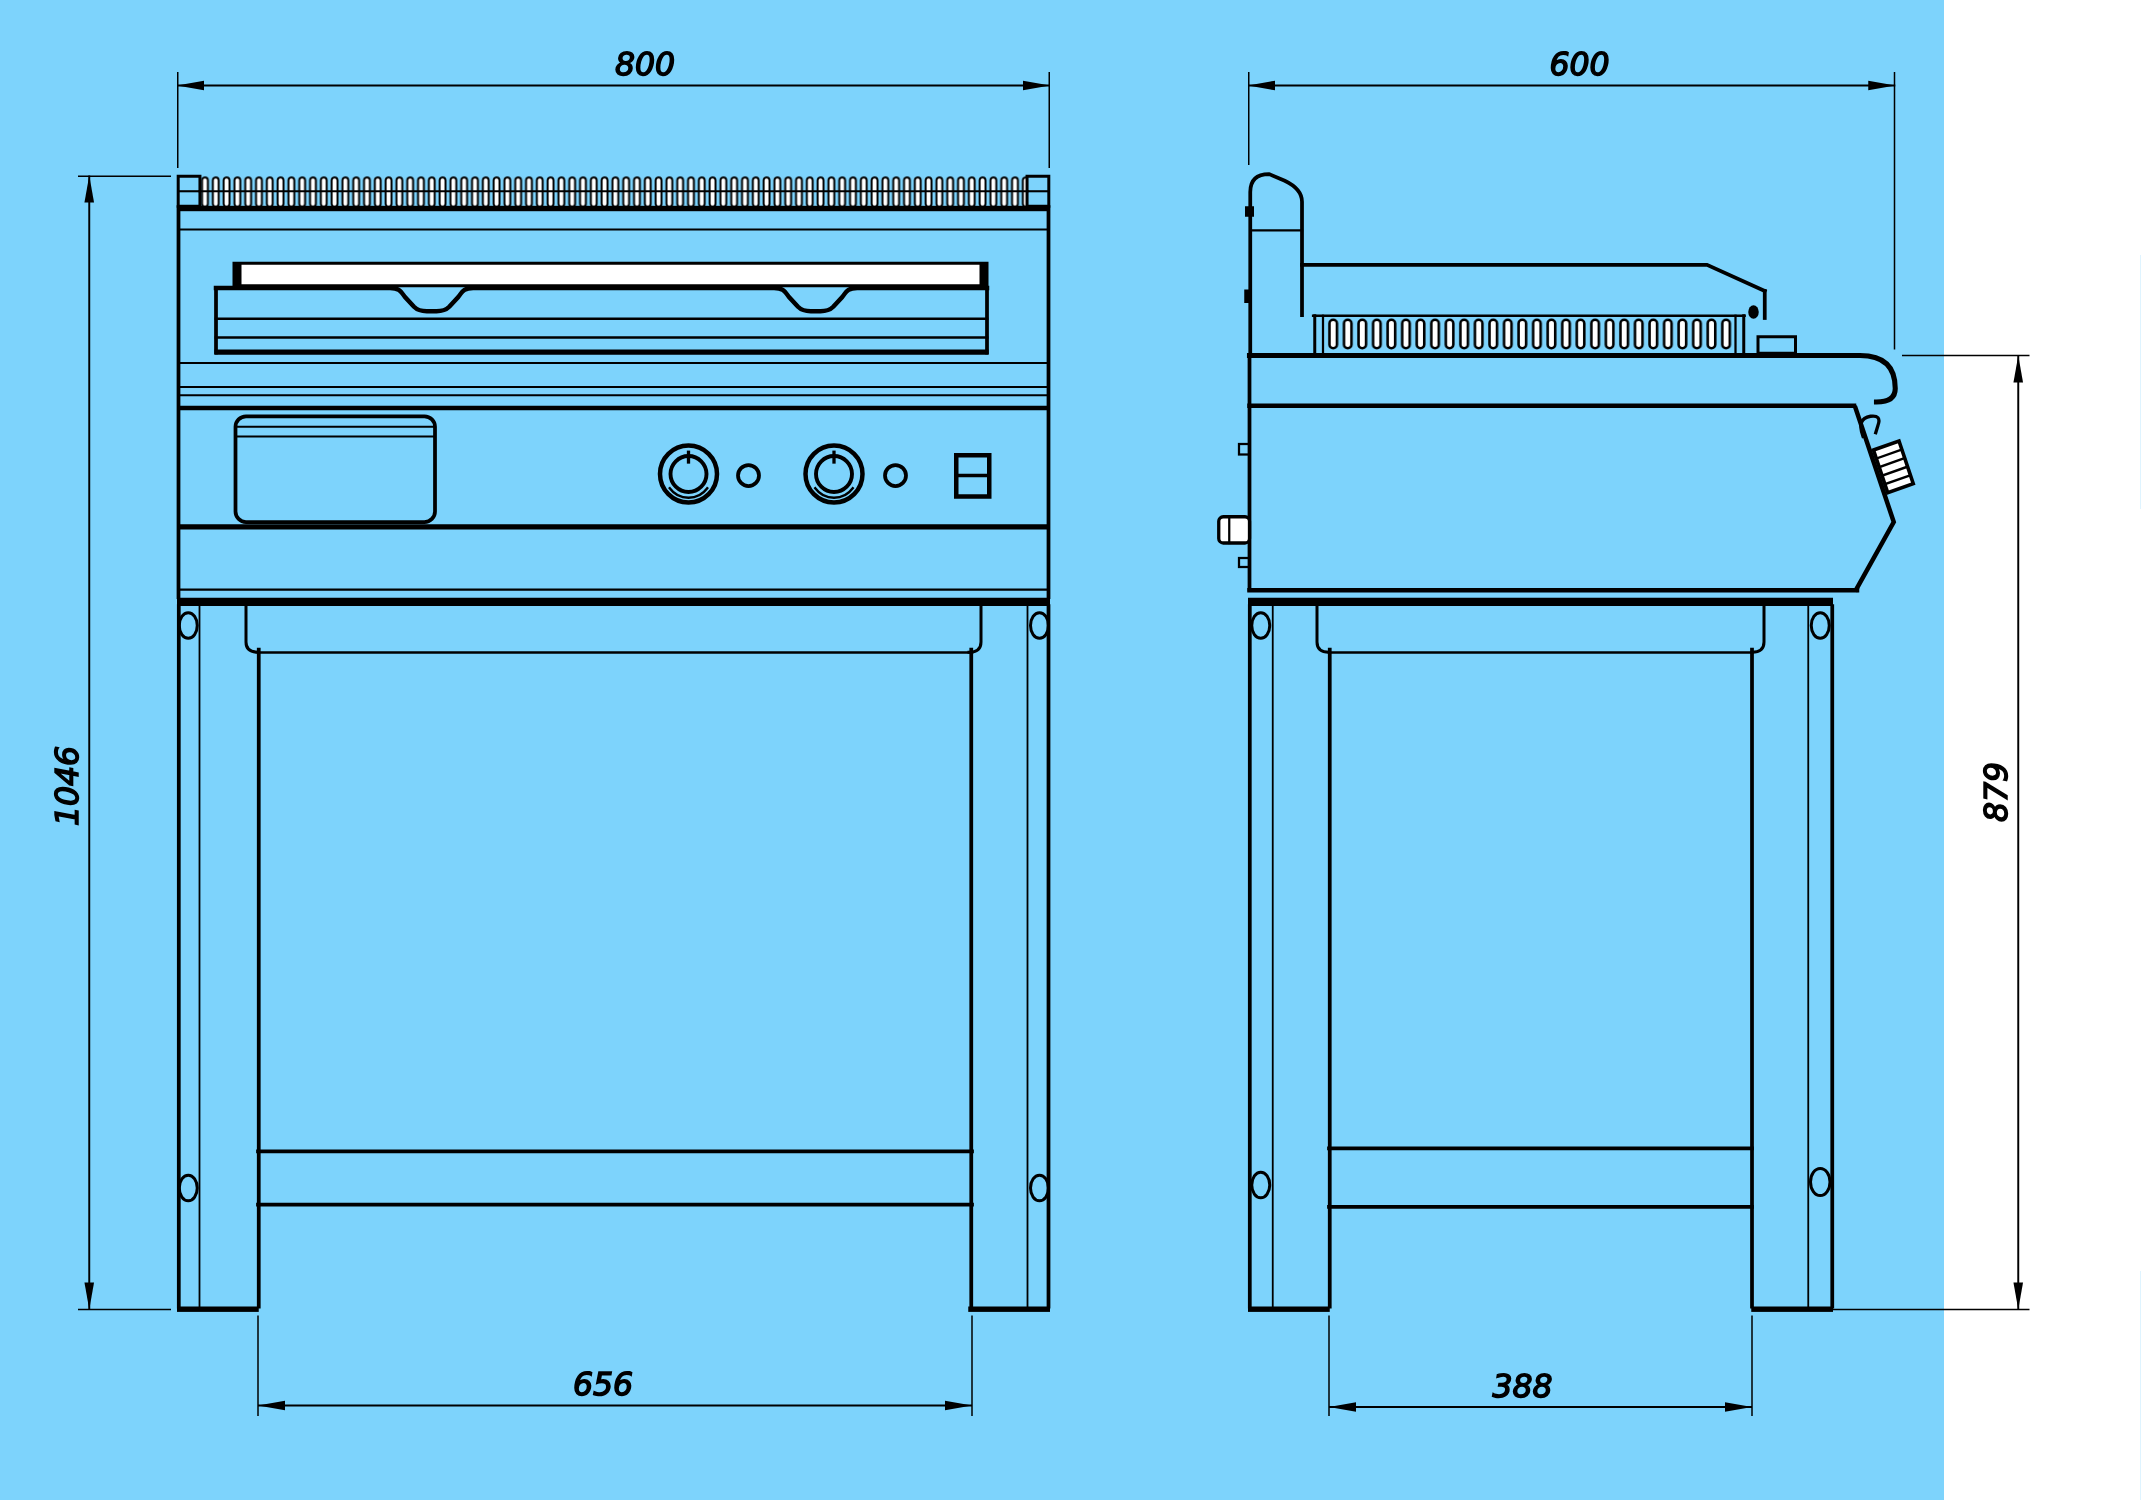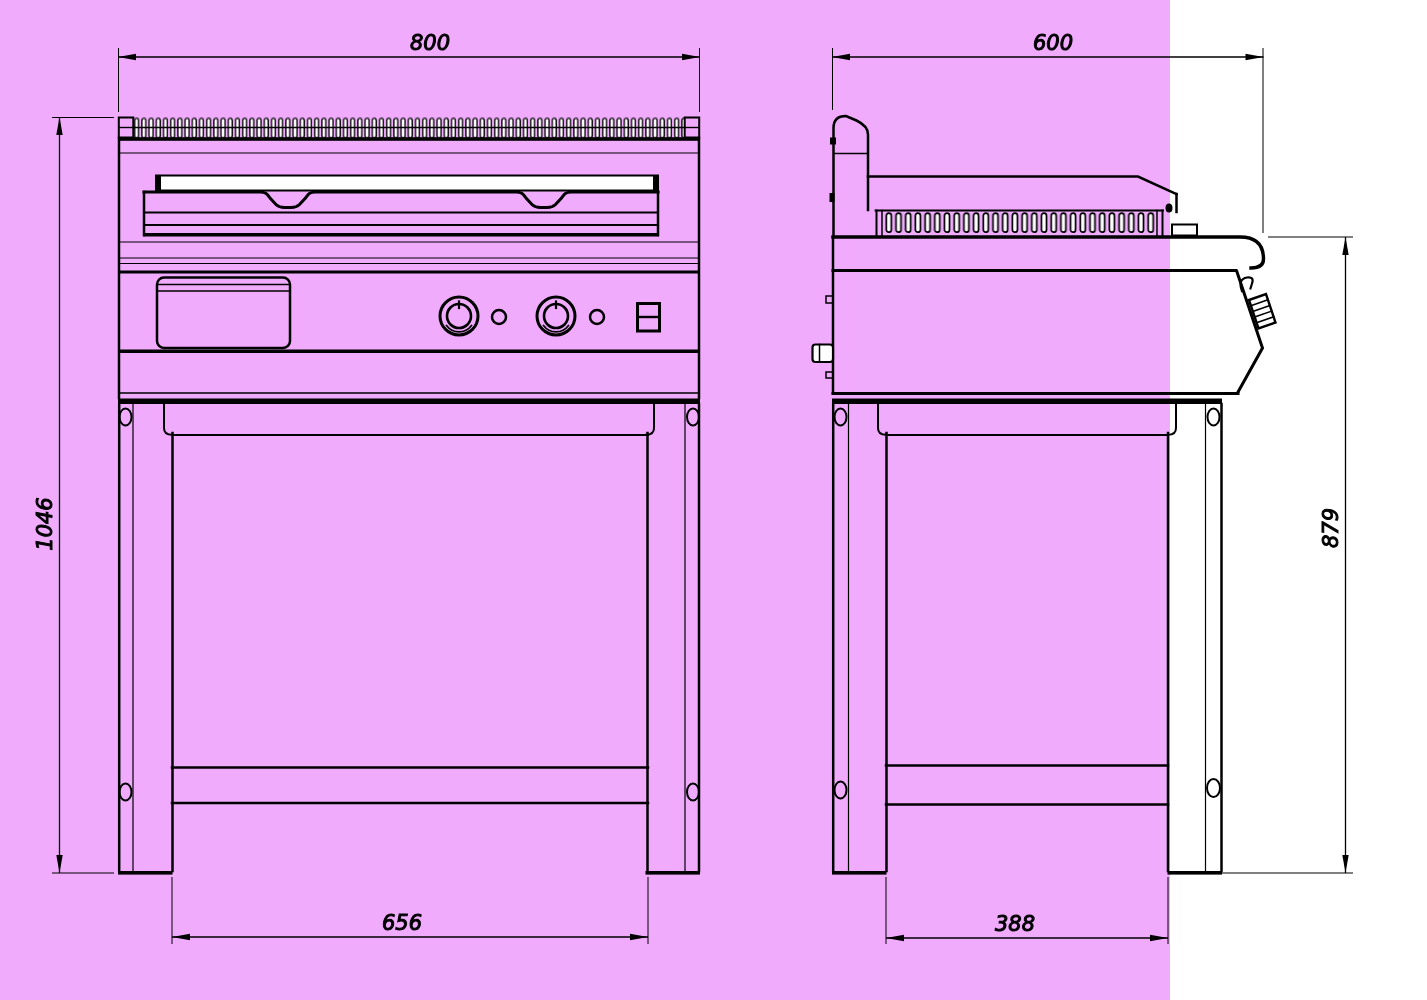--- a/index.html
+++ b/index.html
@@ -1,19 +1,19 @@
 <!DOCTYPE html>
 <html><head>
 <meta charset="utf-8">
 <style>
   html,body{margin:0;padding:0;background:#ffffff;}
   .canvas{
     position:relative;
-    width:1170px;height:1000px;
-    background:#f0abfc;
+    width:1296px;height:1000px;
+    background:#7dd3fc;
     font-family:"DejaVu Sans",sans-serif;
   }
   svg{display:block;}
   .dim-text{
     font-family:"DejaVu Sans",sans-serif;
     font-style:italic;
     font-size:21px;
     fill:#000000;
     text-anchor:middle;
   }

